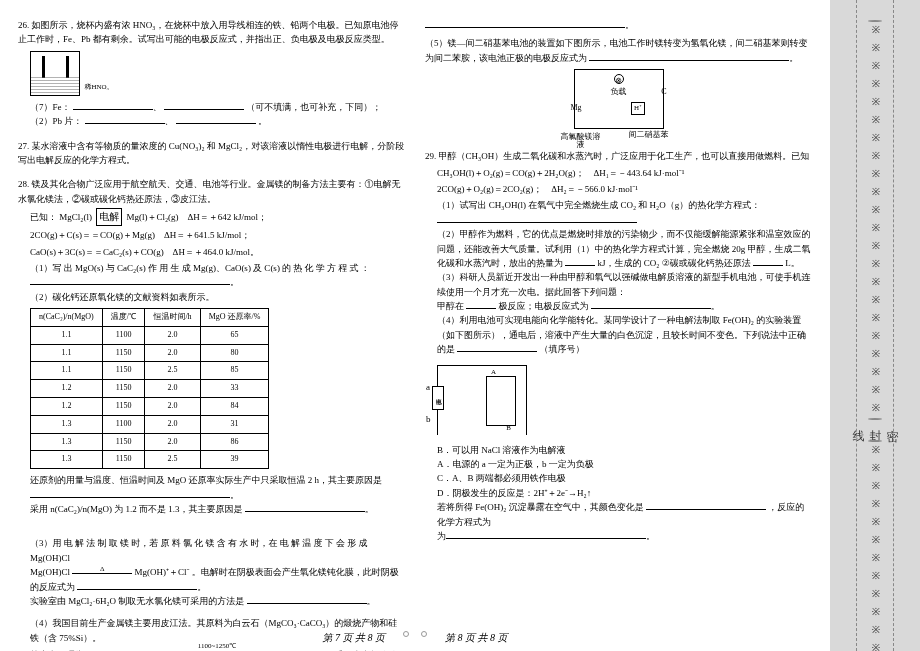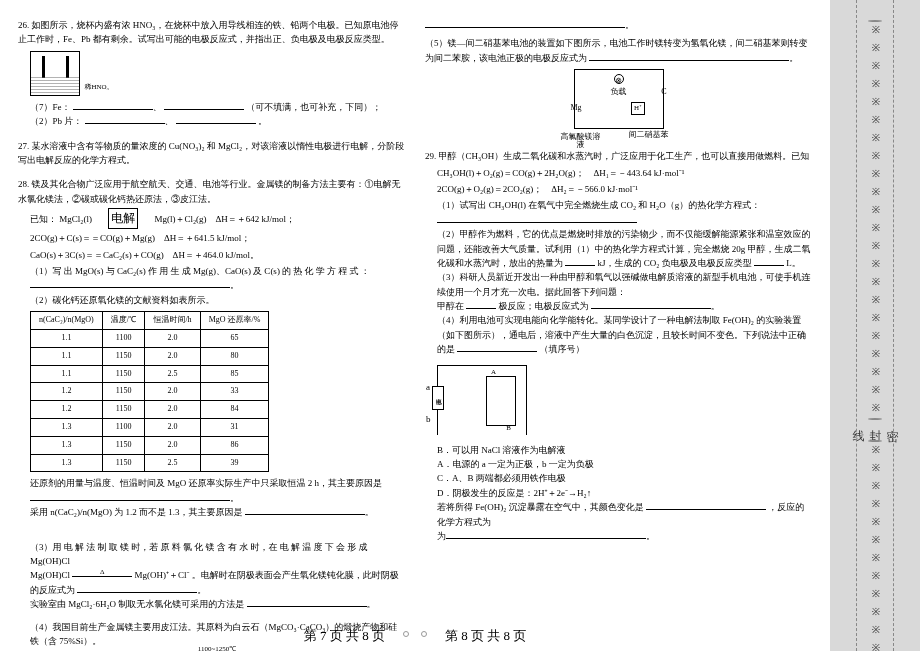--- a/index.html
+++ b/index.html
@@ -25,32 +25,32 @@
 .cell-diagram { border: 1px solid #000; width: 90px; height: 60px; margin: 4px auto; position: relative; font-size: 8px; }
 .cell-top { text-align: center; padding: 2px; }
 .cell-label-l { position: absolute; left: -4px; top: 32px; }
 .cell-label-r { position: absolute; right: -4px; top: 16px; }
 .cell-ion { position: absolute; right: 18px; top: 32px; border: 1px solid #000; padding: 0 2px; font-size: 7px;}
 .cell-bottom-l { position: absolute; left: -14px; bottom: -22px; text-align: center; width: 40px; line-height: 1.1; }
 .cell-bottom-r { position: absolute; right: -6px; bottom: -14px; }
 .circuit { width: 90px; height: 70px; margin: 8px 0 8px 12px; position: relative; border-left:1px solid #000; border-top:1px solid #000; border-right:1px solid #000;}
 .circuit .dev { position:absolute; background:#fff; border:1px solid #000; font-size:7px; text-align:center; }
 .plist p { margin-left: 12px; }
-.footer { position: absolute; bottom: 6px; font-size: 13px; }
+.footer { position: absolute; bottom: 6px; font-size: 10px; font-style: italic; }
 .footer.l { right: 30px; }
 .footer.r { left: 30px; }
 .dot { position: absolute; bottom: 14px; width: 6px; height: 6px; border: 1px solid #999; border-radius: 50%; }
 .dot.l { right: 6px; }
 .dot.r { left: 6px; }
 .binding { width: 90px; background: #d9d9d9; position: relative; display:flex; flex-direction:column; align-items:center; justify-content:space-around; padding: 20px 0;}
 .binding .hole { width: 14px; height: 14px; border: 1px solid #888; border-radius: 50%; background: #fff; }
 .binding .vtext { writing-mode: vertical-rl; font-size: 10px; color: #333; letter-spacing: 4px;}
 .binding .dashline { position:absolute; left: 26px; top:0; bottom:0; border-left: 1px dashed #888;}
 .binding .dashline2 { position:absolute; right: 26px; top:0; bottom:0; border-left: 1px dashed #888;}
-.elebox { display:inline-block; border:1px solid #000; padding:0 2px; font-size:12px; margin:0 14px;}
+.elebox { display:inline-block; border:1px solid #000; padding:0 2px; font-size:10px; margin:0 2px;}
 .arrow-reaction { display: inline-block; position: relative; width: 60px; text-align: center; font-size: 7px; vertical-align: middle;}
 .arrow-reaction::after { content: ""; position: absolute; left: 0; right: 0; top: 50%; border-top: 1px solid #000; }
 .arrow-reaction span { position: relative; background: #fff; padding: 0 1px; top:-4px;}
 .arrow-reaction .below { display:block; position:relative; top:1px; background:#fff;}
 </style>
 </head>
 <body>
 
 <div class="page">
 
@@ -220,21 +220,21 @@
     <span>甲醇（CH₃OH）生成二氧化碳和水蒸汽时，广泛应用于化工生产，也可以直接用做燃料。已知</span>
     <div class="formula">CH₃OH(l)＋O₂(g)＝CO(g)＋2H₂O(g)；　ΔH₁＝－443.64 kJ·mol⁻¹</div>
     <div class="formula">2CO(g)＋O₂(g)＝2CO₂(g)；　ΔH₂＝－566.0 kJ·mol⁻¹</div>
     <div class="sub">
       <span>（1）试写出 CH₃OH(l) 在氧气中完全燃烧生成 CO₂ 和 H₂O（g）的热化学方程式：</span>
     </div>
     <div class="sub blank xlong"></div>
     <div class="sub">
       <span>（2）甲醇作为燃料，它的优点是燃烧时排放的污染物少，而不仅能缓解能源紧张和温室效应的问题，还能改善大气质量。试利用（1）中的热化学方程式计算，完全燃烧 20g 甲醇，生成二氧化碳和水蒸汽时，放出的热量为</span>
       <span class="blank short"></span>
-      <span>kJ，生成的 CO₂ 负电极及电极反应类型</span>
+      <span>kJ，生成的 CO₂ ②碳或碳化钙热还原法</span>
       <span class="blank short"></span>
       <span>L。</span>
     </div>
     <div class="sub">
       <span>（3）科研人员新近开发出一种由甲醇和氧气以强碱做电解质溶液的新型手机电池，可使手机连续使用一个月才充一次电。据此回答下列问题：</span>
     </div>
     <div class="sub">
       <span>甲醇在</span>
       <span class="blank short"></span>
       <span>极反应；电极反应式为</span>

